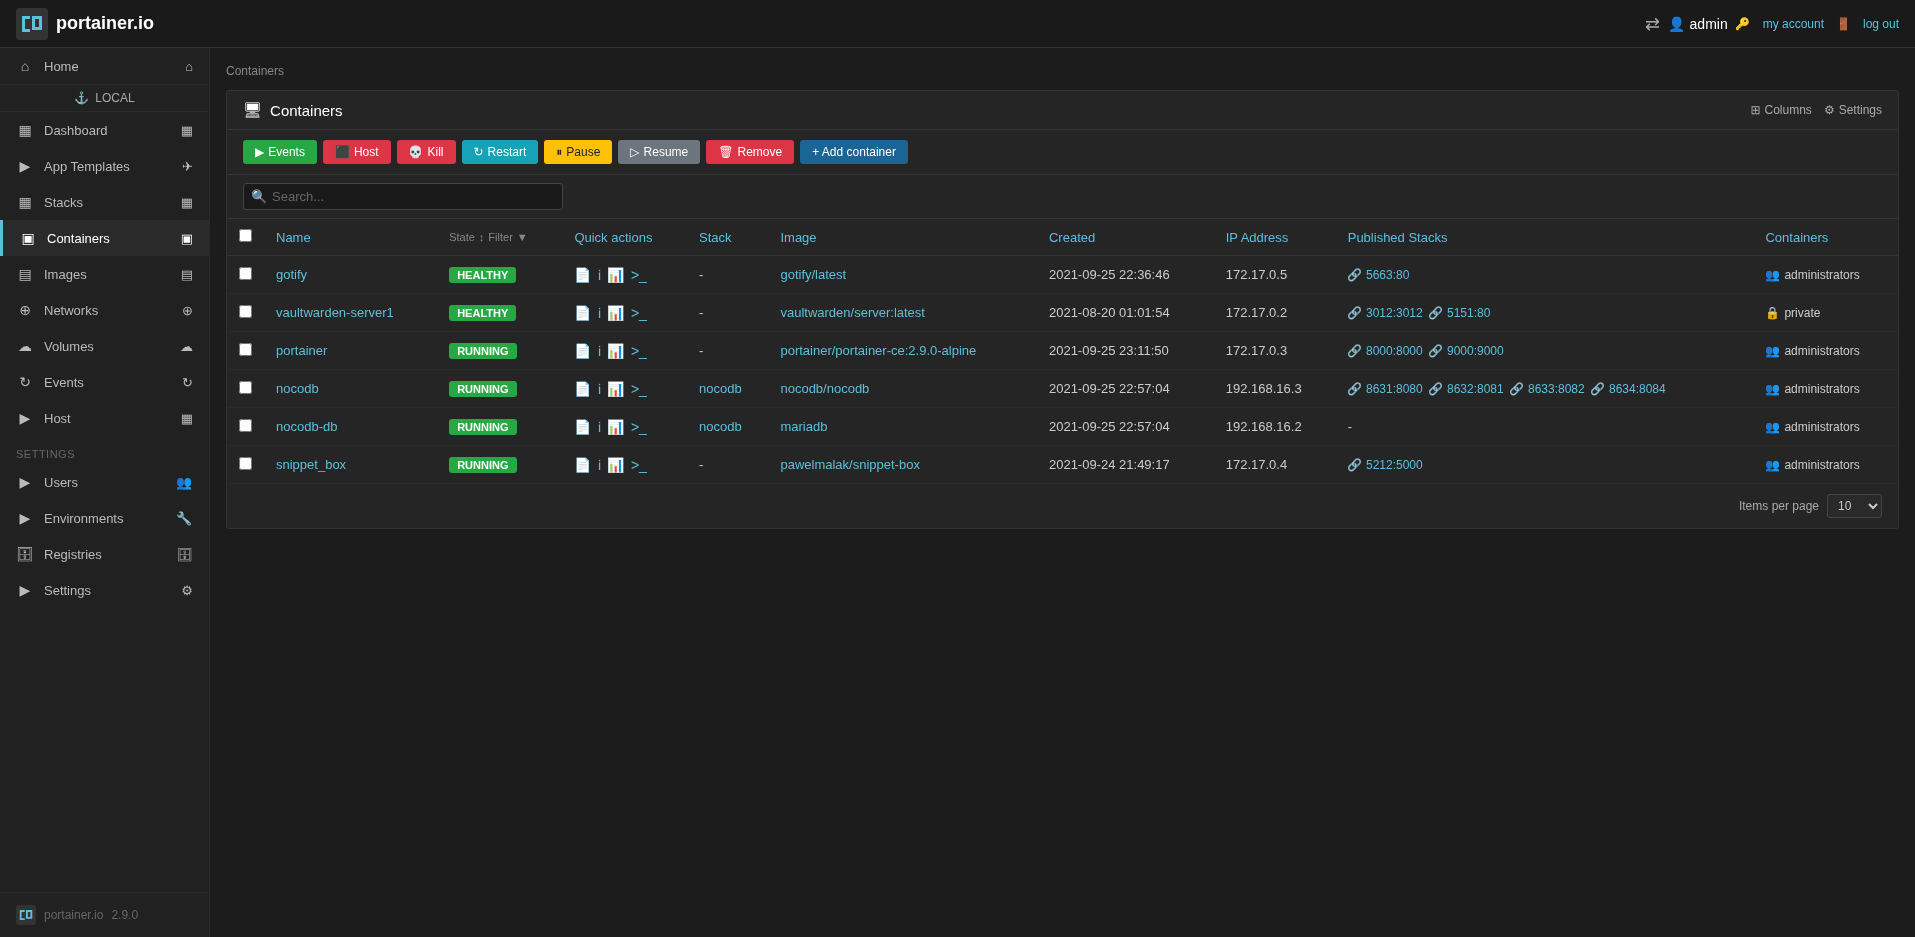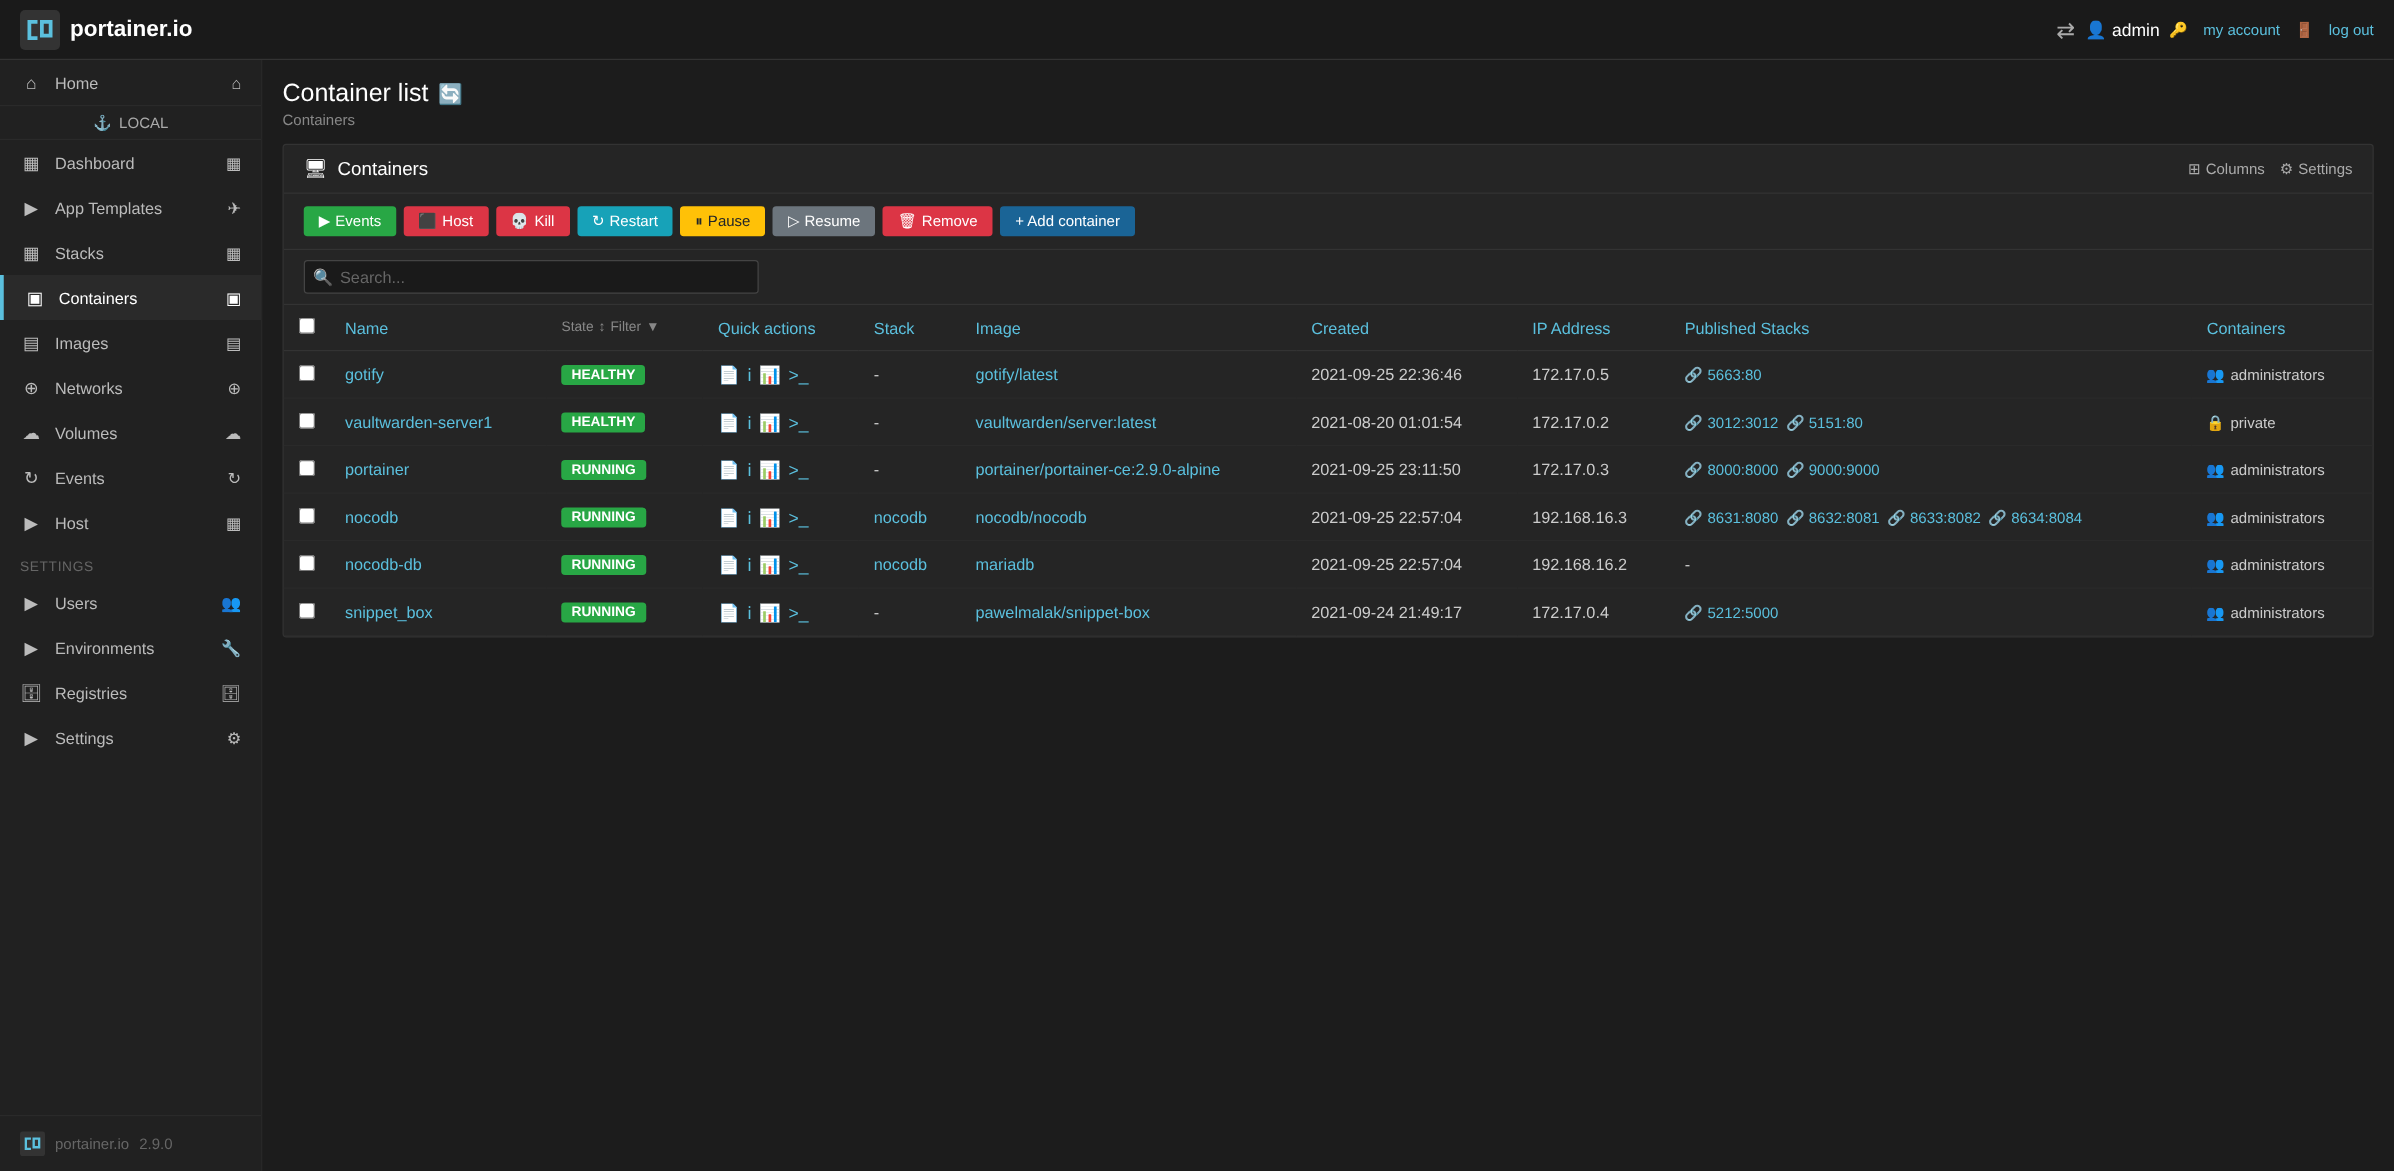--- a/index.html
+++ b/index.html
@@ -92,21 +92,21 @@
     .search-bar { padding: 8px 16px; border-bottom: 1px solid #333; }
     .search-input-wrap { position: relative; display: inline-flex; align-items: center; }
     .search-input-wrap .search-icon { position: absolute; left: 8px; color: #666; font-size: 13px; }
     .search-input {
       background: #1a1a1a;
       border: 1px solid #444;
       border-radius: 3px;
       color: #ccc;
       padding: 5px 8px 5px 28px;
       font-size: 13px;
-      width: 364px;
+      width: 320px;
       outline: none;
     }
     .search-input::placeholder { color: #666; }
 
     
     .table-wrap { overflow-x: auto; }
     table { width: 100%; border-collapse: collapse; }
     thead tr { border-bottom: 1px solid #333; }
     thead th { padding: 10px 12px; text-align: left; color: #5bc0de; font-weight: 500; font-size: 13px; white-space: nowrap; }
     tbody tr { border-bottom: 1px solid #2a2a2a; }
@@ -272,24 +272,20 @@
         <path d="M6 8h8v3H9v10h5v3H6V8zm10 0h10v14H16V8zm3 3v8h4v-8h-4z" fill="#5bc0de"></path>
       </svg>
       <span>portainer.io</span>
       <span>2.9.0</span>
     </div>
   </div>
 
   <div class="content-area">
 
     <div class="page-header">
-      <div class="page-title-row">
-        <span class="page-title">Container list</span>
-        <span class="refresh-icon">🔄</span>
-      </div>
       <div class="breadcrumb">Containers</div>
     </div>
 
     <div class="panel">
 
       <div class="panel-header">
         <div class="panel-title">
           <span>🖥</span>
           <span>Containers</span>
         </div>
@@ -530,16 +526,25 @@
                   <div class="ownership-cell">
     <span class="ownership-icon">👥</span>
     <span>administrators</span>
   </div>
                 </td>
               </tr>
             </tbody>
         </table>
       </div>
 
+      <div class="table-footer">
+        <span class="items-label">Items per page</span>
+        <select class="items-select">
+          <option>10</option>
+          <option>25</option>
+          <option>50</option>
+          <option>100</option>
+        </select>
+      </div>
 
     </div>
   </div>
 </div>
 
 </body></html>

